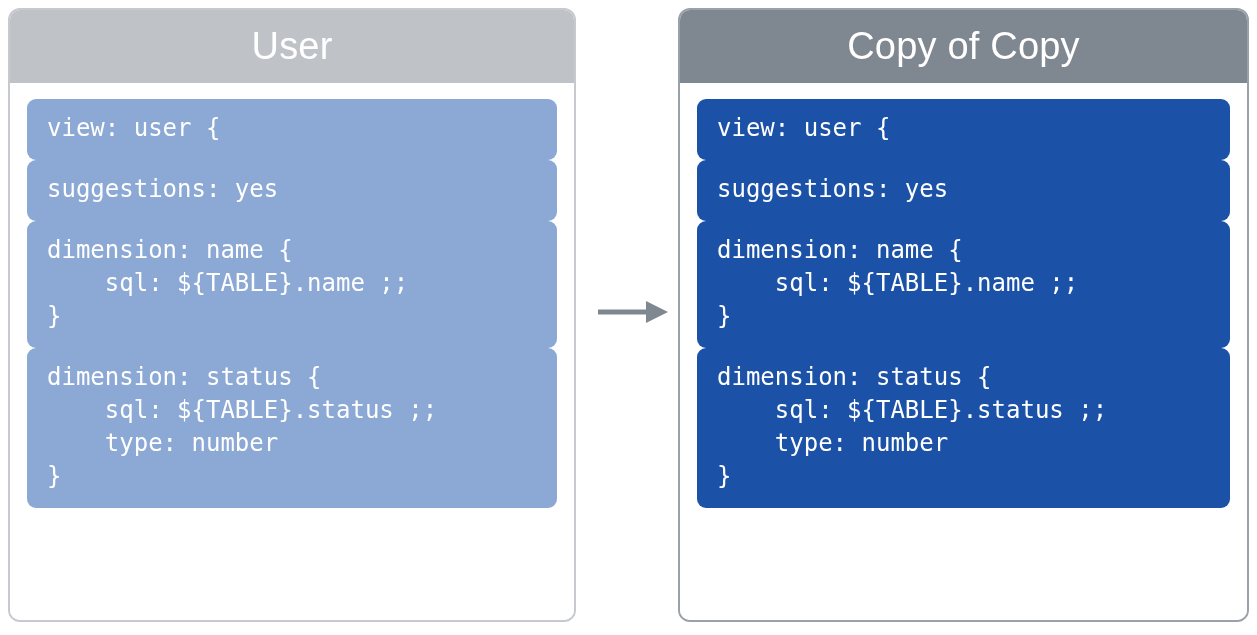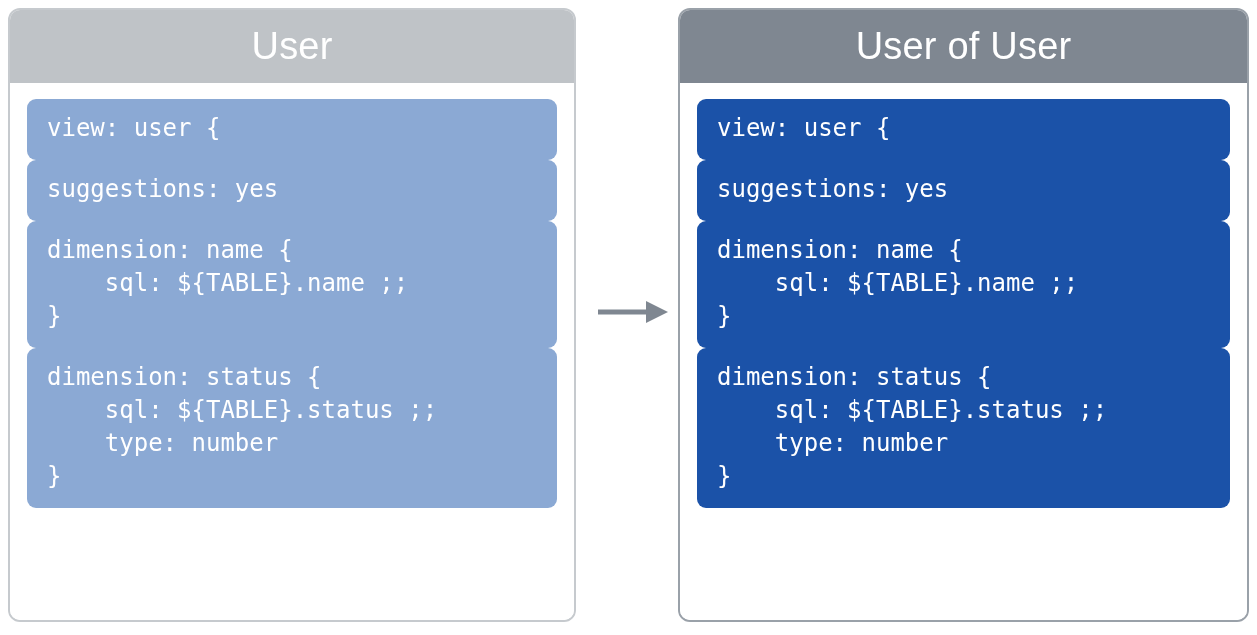--- a/index.html
+++ b/index.html
@@ -111,21 +111,21 @@
 }</div>
     </div>
   </div>
 
   <svg class="arrow" viewBox="0 0 74 32" xmlns="http://www.w3.org/2000/svg">
     <line x1="2" y1="16" x2="55" y2="16" stroke="#7f8791" stroke-width="5"></line>
     <polygon points="50,5 72,16 50,27" fill="#7f8791"></polygon>
   </svg>
 
   <div class="card right">
-    <div class="card-header">User of User</div>
+    <div class="card-header">Copy of Copy</div>
     <div class="card-body">
       <div class="code-block">view: user {</div>
       <div class="code-block">suggestions: yes</div>
       <div class="code-block">dimension: name {
     sql: ${TABLE}.name ;;
 }</div>
       <div class="code-block">dimension: status {
     sql: ${TABLE}.status ;;
     type: number
 }</div>

